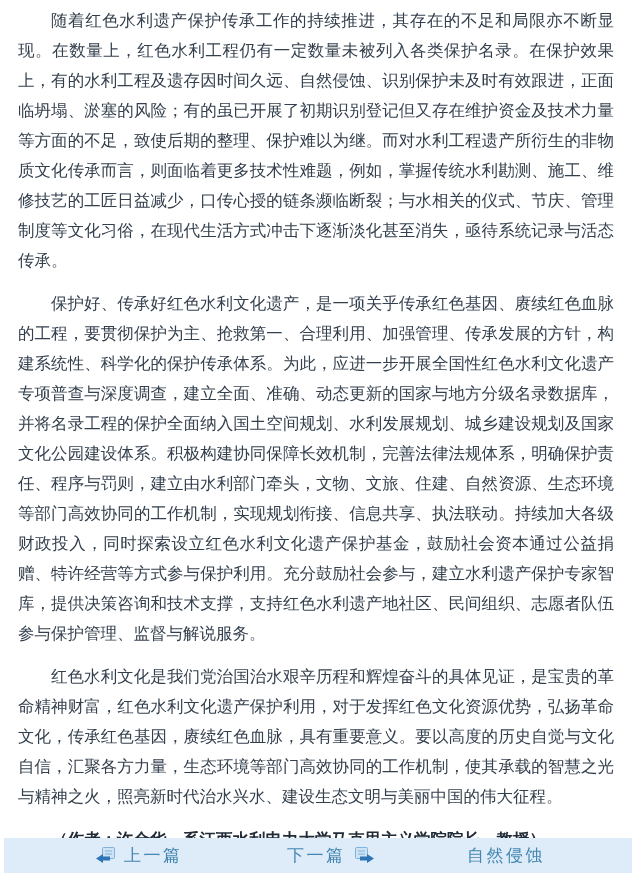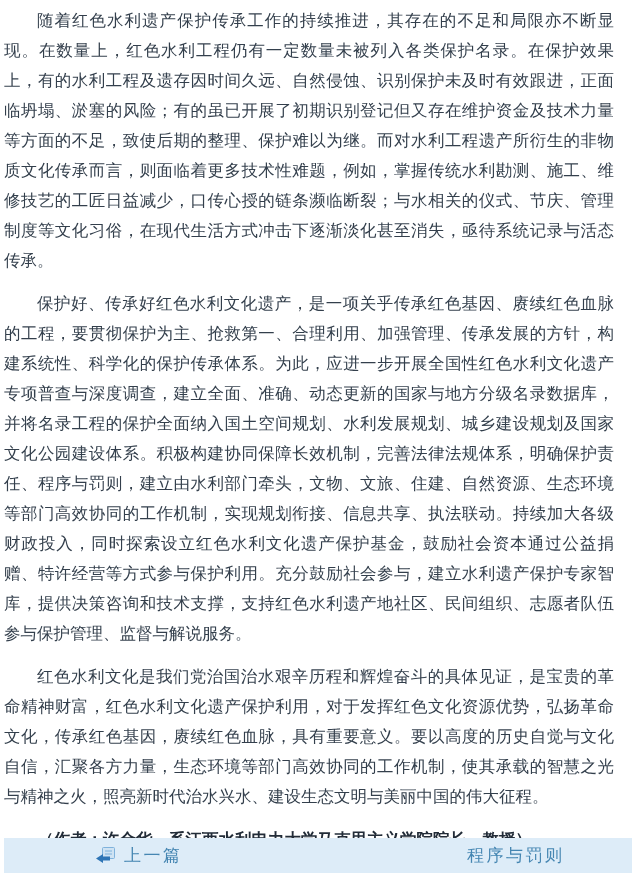--- a/index.html
+++ b/index.html
@@ -17,21 +17,21 @@
     background:#ffffff;
     font-family:"Liberation Serif", serif;
     overflow:hidden;
   }
   .page{
     position:relative;
     width:632px;height:880px;
     background:#ffffff;
   }
   .article{
-    padding:6px 18px 0 4px;
+    padding:6px 18px 0 18px;
   }
   .para{
     margin:0 0 13px 0;
     font-size:16.5px;
     line-height:30px;
     color:var(--body-text);
     text-align:justify;
     text-justify:inter-ideograph;
     text-indent:2em;
     letter-spacing:0;
@@ -95,19 +95,29 @@
       <span class="nav-icon">
         <svg width="22" height="19" viewBox="0 0 22 19" xmlns="http://www.w3.org/2000/svg">
           <rect class="icon-page" x="8.5" y="1.5" width="12" height="11" rx="1"></rect>
           <path class="icon-page-line" d="M11 5 h7 M11 8 h7"></path>
           <polygon class="icon-arrow" points="16,10.5 9,10.5 9,8 2,12.5 9,17 9,14.5 16,14.5"></polygon>
         </svg>
       </span>
       <span class="lbl">上一篇</span>
     </a>
 
+    <a class="nav-link nav-next">
+      <span class="lbl">下一篇</span>
+      <span class="nav-icon">
+        <svg width="22" height="19" viewBox="0 0 22 19" xmlns="http://www.w3.org/2000/svg">
+          <rect class="icon-page" x="1.5" y="1.5" width="12" height="11" rx="1"></rect>
+          <path class="icon-page-line" d="M4 5 h7 M4 8 h7"></path>
+          <polygon class="icon-arrow" points="6,10.5 13,10.5 13,8 20,12.5 13,17 13,14.5 6,14.5"></polygon>
+        </svg>
+      </span>
+    </a>
 
     <a class="nav-link nav-toc">
-      <span class="lbl">程序与罚则</span>
+      <span class="lbl">自然侵蚀</span>
     </a>
 
   </div>
 </div>
 
 </body></html>

